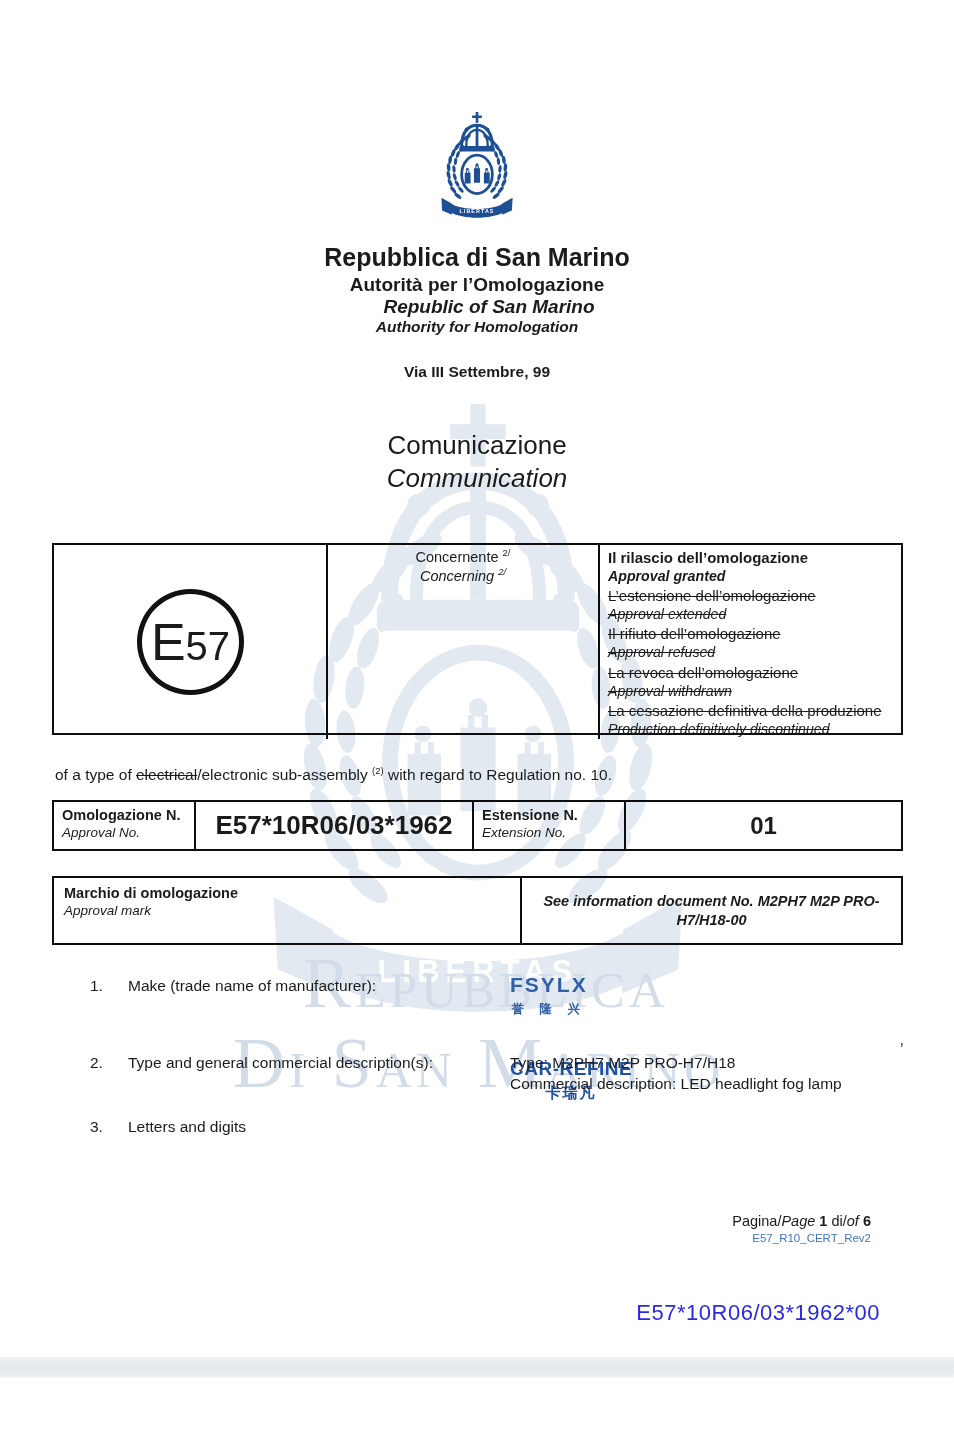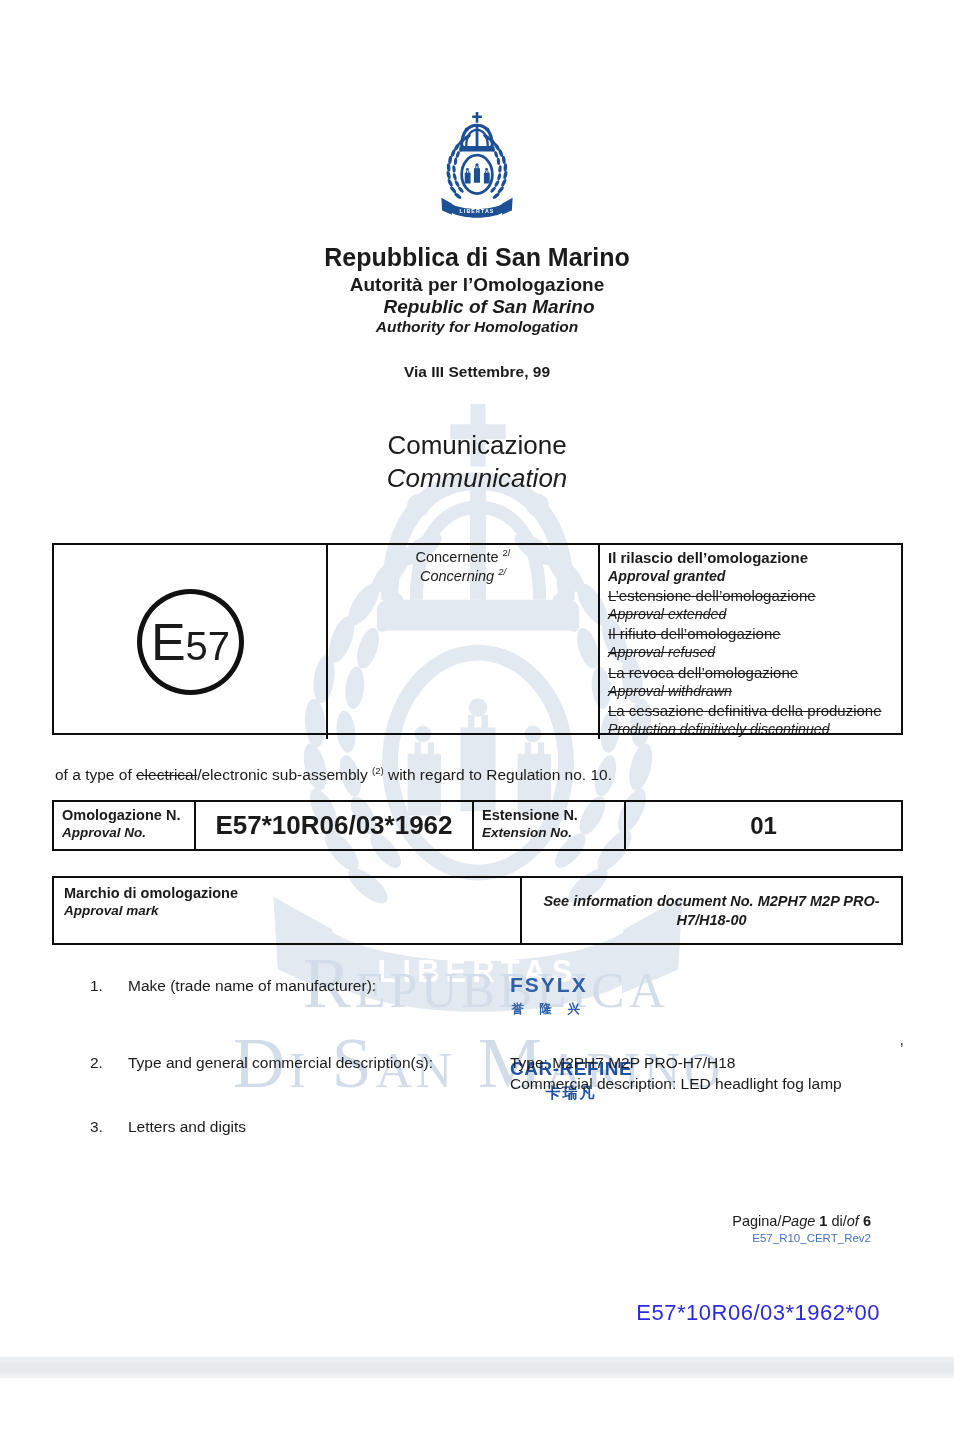--- a/index.html
+++ b/index.html
@@ -39,21 +39,21 @@
   .t1c3{padding:3px 6px 0 8px;font-size:15px;line-height:19.1px;}
   .opt-en{font-style:italic;font-size:14.2px;}
   
   .typeline{top:766px;left:55px;font-size:15.5px;}
   
   .t2{top:800px;left:52px;width:851px;height:51px;border:2px solid #0d0d0d;
       display:grid;grid-template-columns:140px 278px 152px 1fr;box-sizing:border-box;}
   .t2c{box-sizing:border-box;padding:4px 8px;}
   .t2c + .t2c{border-left:2px solid #0d0d0d;}
   .lbl-it{font-size:14.5px;font-weight:bold;line-height:18px;}
-  .lbl-en{font-size:13.5px;font-weight:bold;font-style:italic;line-height:18px;}
+  .lbl-en{font-size:13.5px;font-weight:normal;font-style:italic;line-height:18px;}
   .t2-big{display:flex;align-items:center;justify-content:center;font-size:26px;font-weight:bold;padding:0;}
   .t2-ext{display:flex;align-items:center;justify-content:center;font-size:24px;font-weight:bold;padding:0;}
   
   .t3{top:876px;left:52px;width:851px;height:69px;border:2px solid #0d0d0d;
       display:grid;grid-template-columns:466px 1fr;box-sizing:border-box;}
   .t3c{box-sizing:border-box;}
   .t3c + .t3c{border-left:2px solid #0d0d0d;}
   .t3l{padding:6px 10px;}
   .t3r{display:flex;align-items:center;justify-content:center;text-align:center;
        font-size:14.5px;font-weight:bold;font-style:italic;line-height:19px;padding:0 12px;}

